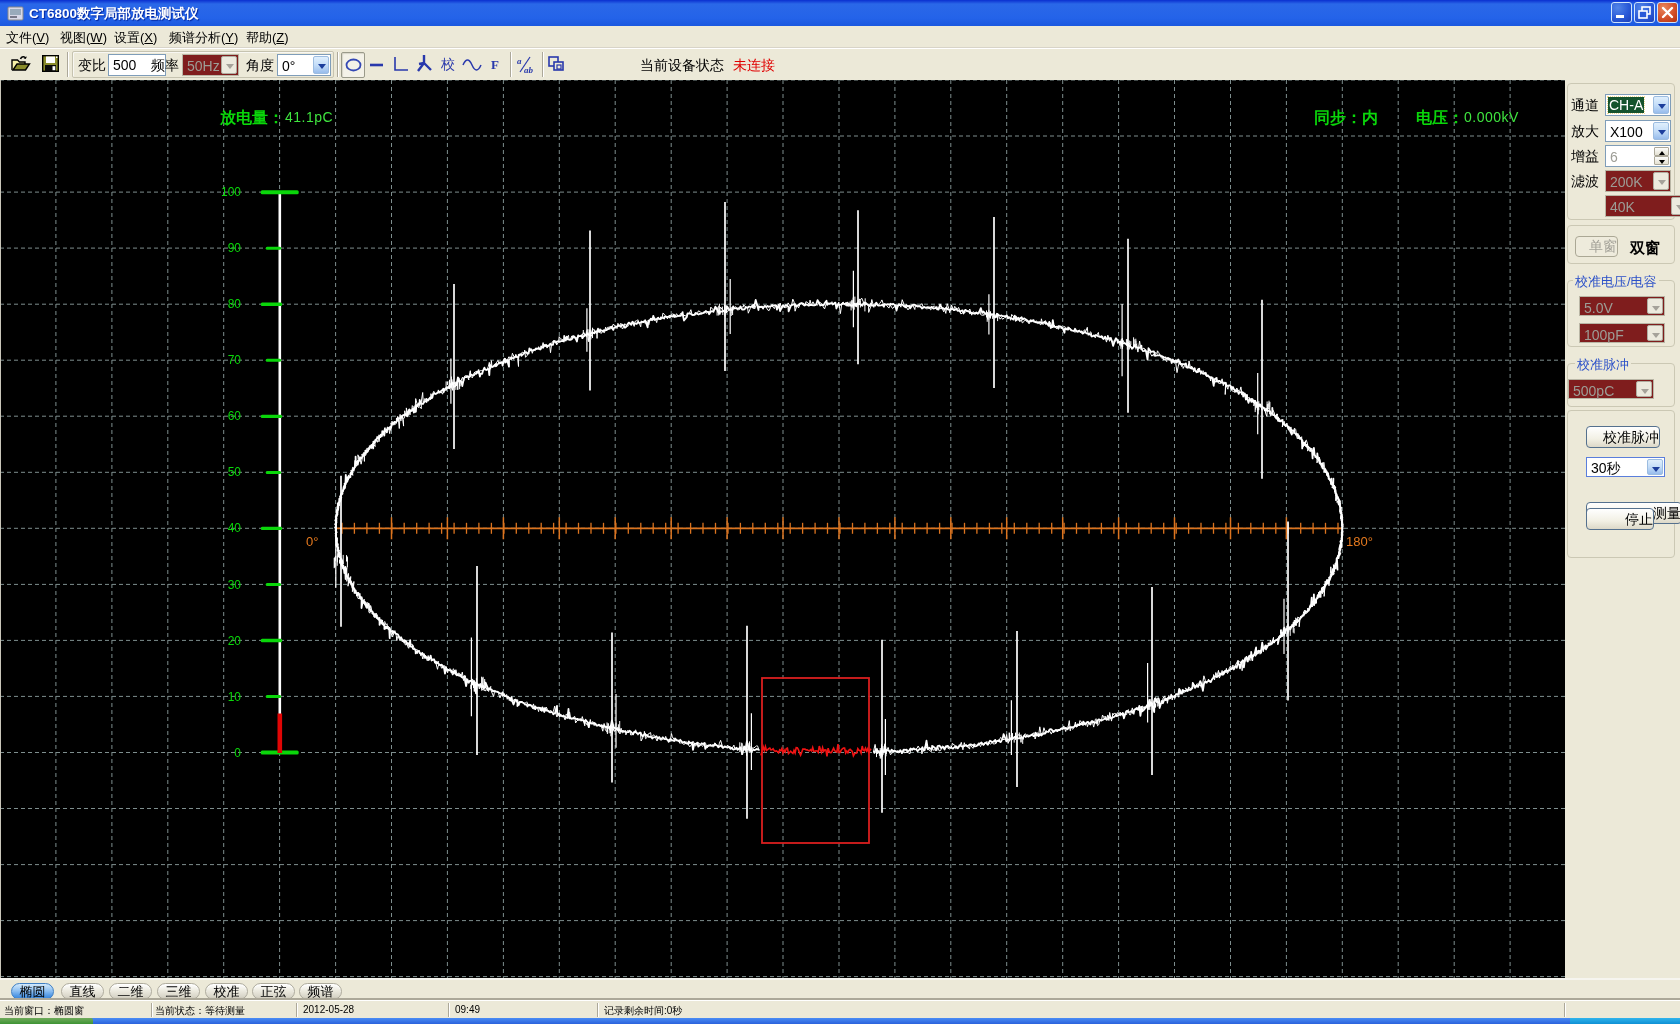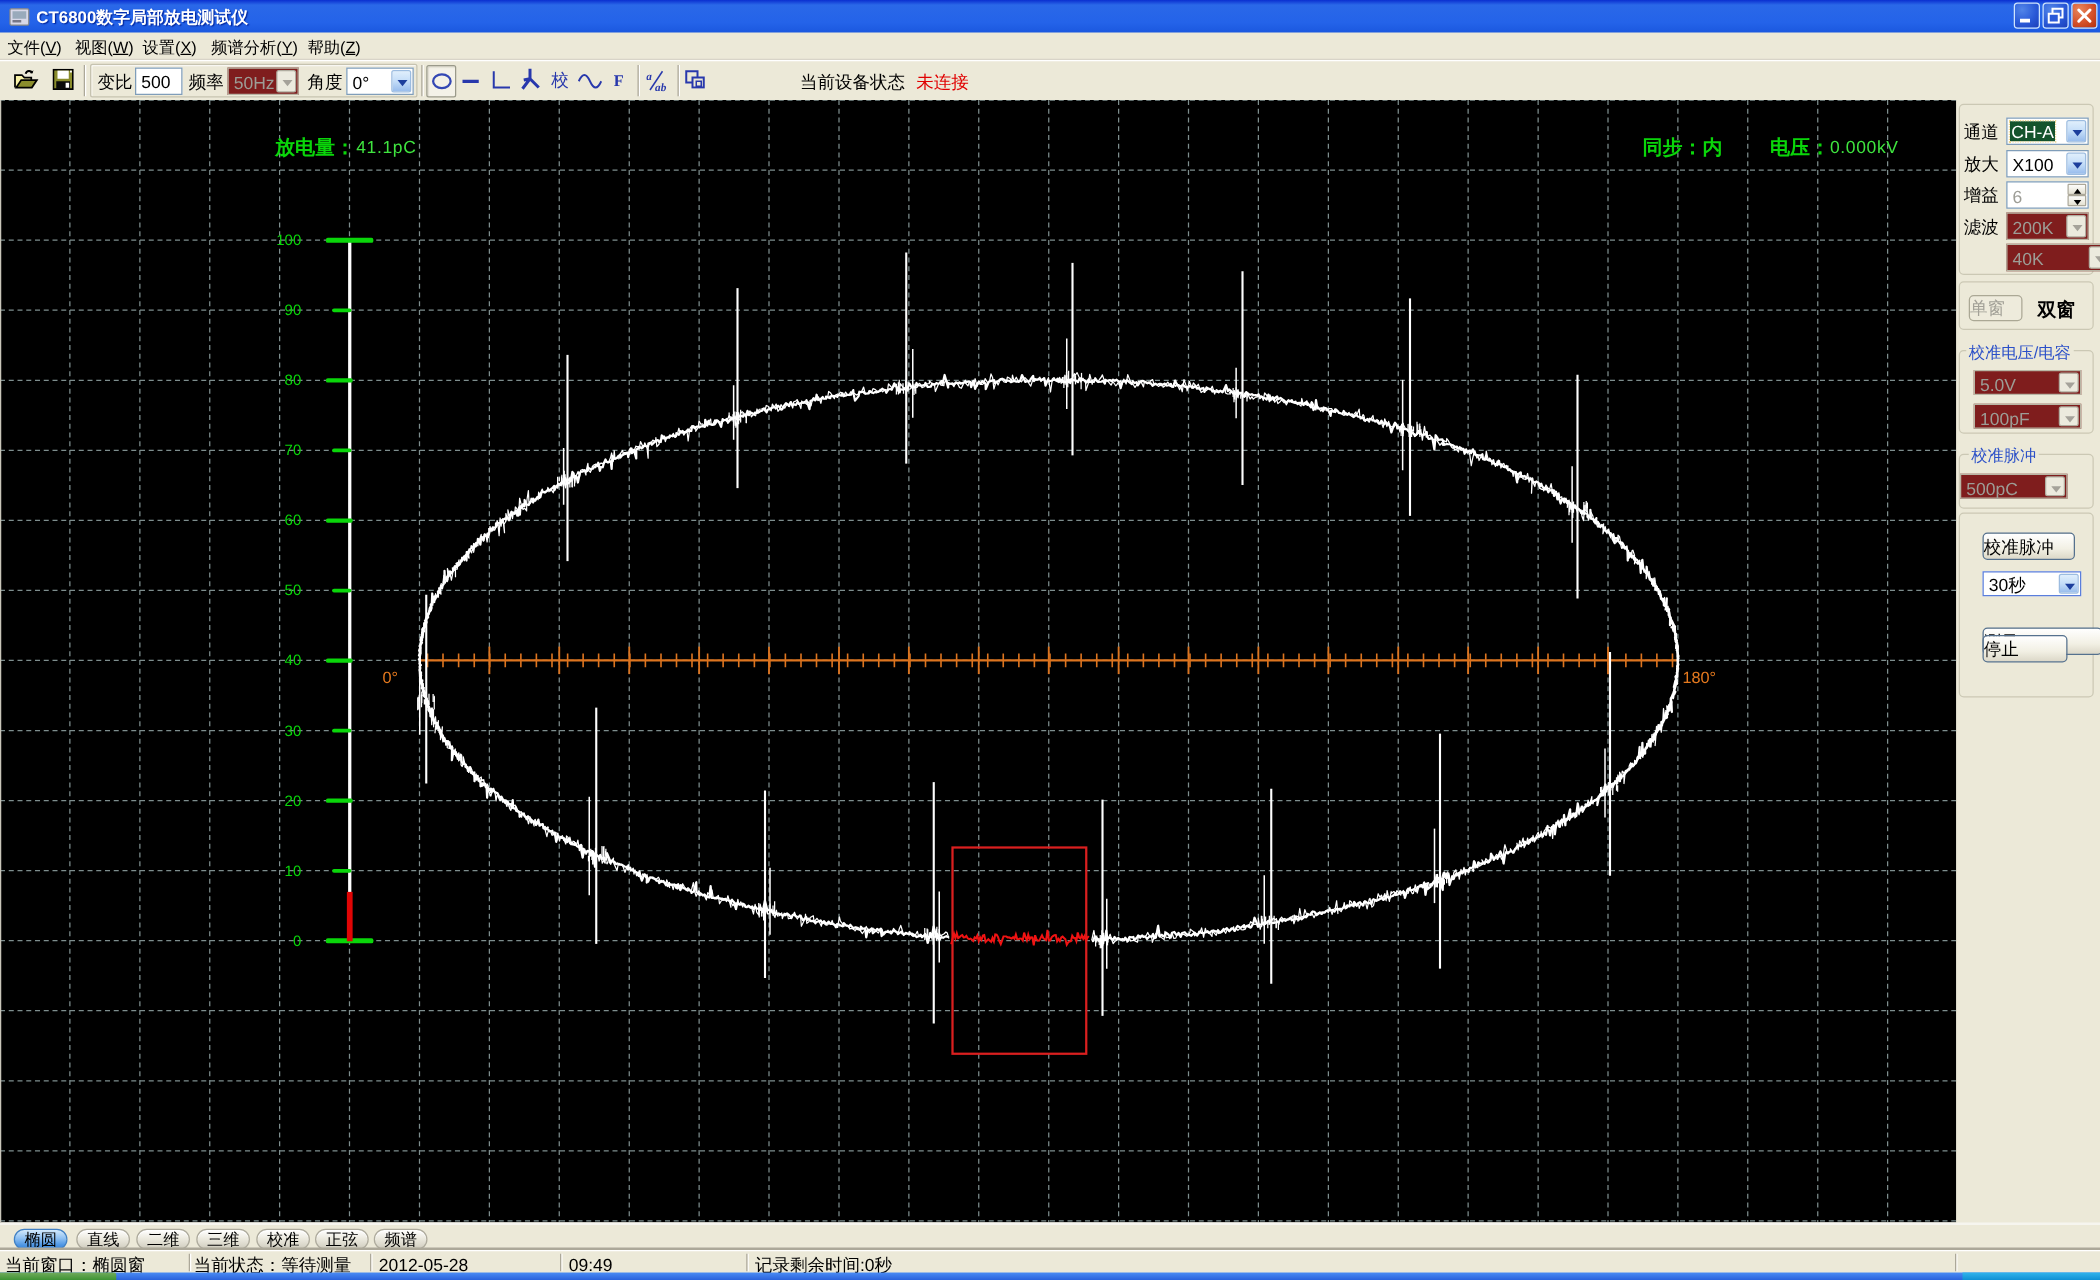--- a/index.html
+++ b/index.html
@@ -27,27 +27,27 @@
   background:linear-gradient(180deg,#e0effc 0%,#c4ddf8 50%,#98bcec 100%); border:1px solid #9cbce0; }
 .carrow:after { content:""; position:absolute; left:4px; top:7px; border-left:4px solid transparent; border-right:4px solid transparent; border-top:5px solid #1c3e9c; }
 .carrow.gray { background:#eceade; border:1px solid #b0ada0; }
 .carrow.gray:after { border-top-color:#a5a29a; }
 #plotwrap { position:absolute; left:0; top:80px; width:1565px; height:898px; background:#000; }
 #rpanel { position:absolute; left:1565px; top:80px; width:115px; height:898px; background:#ece9d8; }
 .grp { position:absolute; border:1px solid #cbc8b4; border-radius:4px; }
 .plabel { position:absolute; font-size:14px; color:#000; }
 .gcap { position:absolute; font-size:13px; color:#2b50c8; background:#ece9d8; padding:0 2px; }
 .xpbtn { position:absolute; border:1px solid #55718e; border-radius:4px;
-  background:linear-gradient(180deg,#ffffff 0%,#f2f0e4 60%,#dcd8c8 100%); font-size:14px; color:#000; text-align:left; }
+  background:linear-gradient(180deg,#ffffff 0%,#f2f0e4 60%,#dcd8c8 100%); font-size:14px; color:#000; text-align:right; }
 .xpbtn.dis { border-color:#aba895; color:#a3a198; background:#eeebdc; }
 #tabbar { position:absolute; left:0; top:978px; width:1680px; height:22px; background:#ece9d8; border-top:2px solid #f6f5ef; }
 .tab { position:absolute; top:3px; height:17px; width:43px; border-radius:8.5px; font-size:13px; color:#000; text-align:center; line-height:16px;
   background:linear-gradient(180deg,#ffffff 0%,#eceadf 45%,#d8d5c8 85%,#c8c4b4 100%); border:1px solid #aeab9d; box-shadow:inset 0 1px 0 #fff; }
 .tab.sel { background:linear-gradient(180deg,#d4eafc 0%,#8ec0f2 45%,#4e96e4 80%,#3c86d8 100%); border-color:#4080c4; box-shadow:none; }
-#statusbar { position:absolute; left:0; top:1000px; width:1680px; height:18px; background:#ece9d8; border-top:1px solid #fff; box-shadow:0 -2px 0 #aca899; font-size:14px; }
+#statusbar { position:absolute; left:0; top:1000px; width:1680px; height:18px; background:#ece9d8; border-top:1px solid #fff; box-shadow:0 -2px 0 #aca899; font-size:10px; }
 #statusbar .st { position:absolute; top:3px; color:#000; white-space:nowrap; }
 .ssep { position:absolute; top:2px; height:14px; width:2px; border-left:1px solid #aca899; border-right:1px solid #fff; }
 #taskbar { position:absolute; left:0; top:1018px; width:1680px; height:6px; background:linear-gradient(180deg,#4a8cf4 0%,#2a62dc 100%); }
 #taskstart { position:absolute; left:0; top:1018px; width:93px; height:6px; background:linear-gradient(180deg,#71ab5c 0%,#3d9334 100%); border-radius:0 2px 0 0; }
 #tasktray { position:absolute; left:1570px; top:1018px; width:110px; height:6px; background:linear-gradient(180deg,#30b4ec 0%,#0f90d4 100%); }
 .spin { position:absolute; right:1px; top:1px; bottom:1px; width:15px; }
 .spin .up, .spin .dn { position:absolute; left:0; width:15px; height:9px; background:linear-gradient(180deg,#fdfdfb,#e4e1d2); border:1px solid #aca899; border-radius:1px; }
 .spin .up { top:0; }
 .spin .dn { bottom:0; }
 .spin .up:after { content:""; position:absolute; left:4px; top:3px; border-left:3px solid transparent; border-right:3px solid transparent; border-bottom:4px solid #000; }
@@ -90,21 +90,21 @@
   <svg style="position:absolute;left:42px;top:6px" width="17" height="17" viewBox="0 0 17 17">
       <rect x="0.7" y="0.7" width="15.6" height="15.6" fill="#8a8c2c" stroke="#000" stroke-width="1.4"></rect>
       <rect x="4" y="1.5" width="9" height="6.5" fill="#fff"></rect>
       <rect x="3" y="10" width="11" height="6.3" fill="#0a0a0a"></rect>
       <rect x="10.5" y="11.2" width="2.8" height="4" fill="#fff"></rect>
       <rect x="14" y="1.5" width="1.5" height="1.5" fill="#fff"></rect>
     </svg>
   <div class="tsep" style="left:67px"></div>
   <div class="tband" style="left:72px;width:262px"></div>
   <span class="tlabel" style="left:78px">变比</span>
-  <div class="tinput" style="left:108px;width:38px">500</div>
+  <div class="tinput" style="left:108px;width:58px">500</div>
   <span class="tlabel" style="left:151px">频率</span>
   <div class="combo disabled" style="left:182px;top:5px;width:57px">
       <span class="cv">50Hz</span>
       <span class="carrow gray"></span>
     </div>
   <span class="tlabel" style="left:246px">角度</span>
   <div class="combo" style="left:277px;top:5px;width:54px">
       <span class="cv">0°</span>
       <span class="carrow"></span>
     </div>

